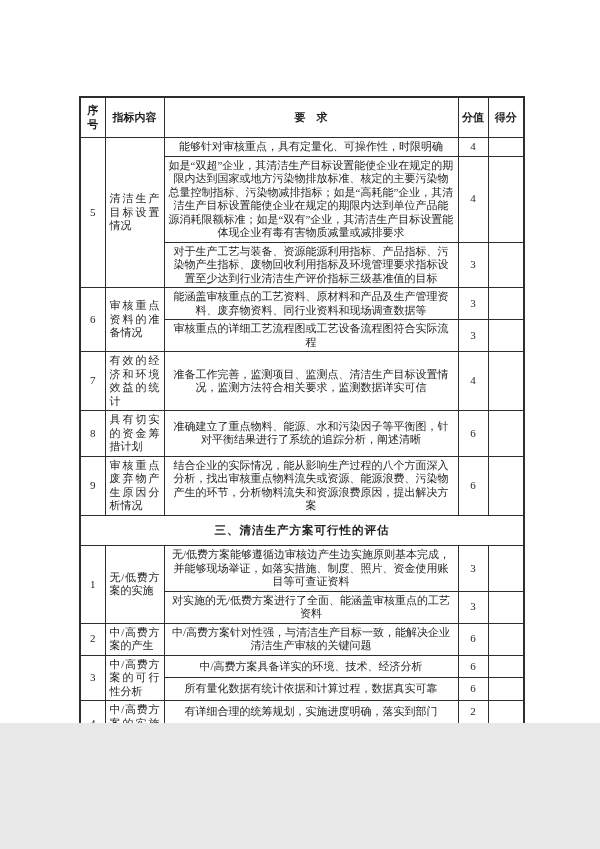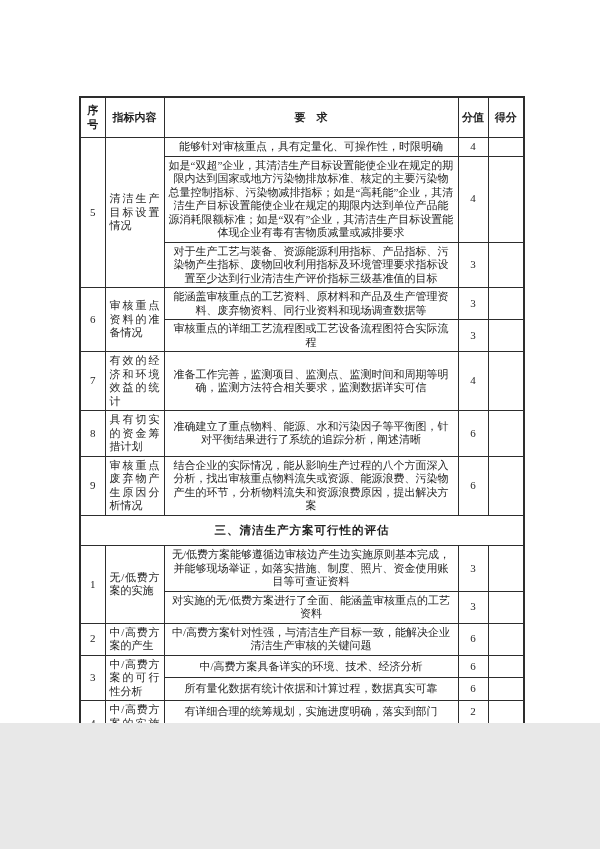--- a/index.html
+++ b/index.html
@@ -105,21 +105,21 @@
       </tr>
       <tr>
         <td class="req">审核重点的详细工艺流程图或工艺设备流程图符合实际流程</td>
         <td class="score">3</td>
         <td class="obt"></td>
       </tr>
 
       <tr>
         <td class="no">7</td>
         <td class="ind">有效的经济和环境效益的统计</td>
-        <td class="req">准备工作完善，监测项目、监测点、监测时间和周期等明确，监测方法符合相关要求，监测数据详实可信</td>
+        <td class="req">准备工作完善，监测项目、监测点、清洁生产目标设置情况，监测方法符合相关要求，监测数据详实可信</td>
         <td class="score">4</td>
         <td class="obt"></td>
       </tr>
 
       <tr>
         <td class="no">8</td>
         <td class="ind">具有切实的资金筹措计划</td>
         <td class="req">准确建立了重点物料、能源、水和污染因子等平衡图，针对平衡结果进行了系统的追踪分析，阐述清晰</td>
         <td class="score">6</td>
         <td class="obt"></td>

